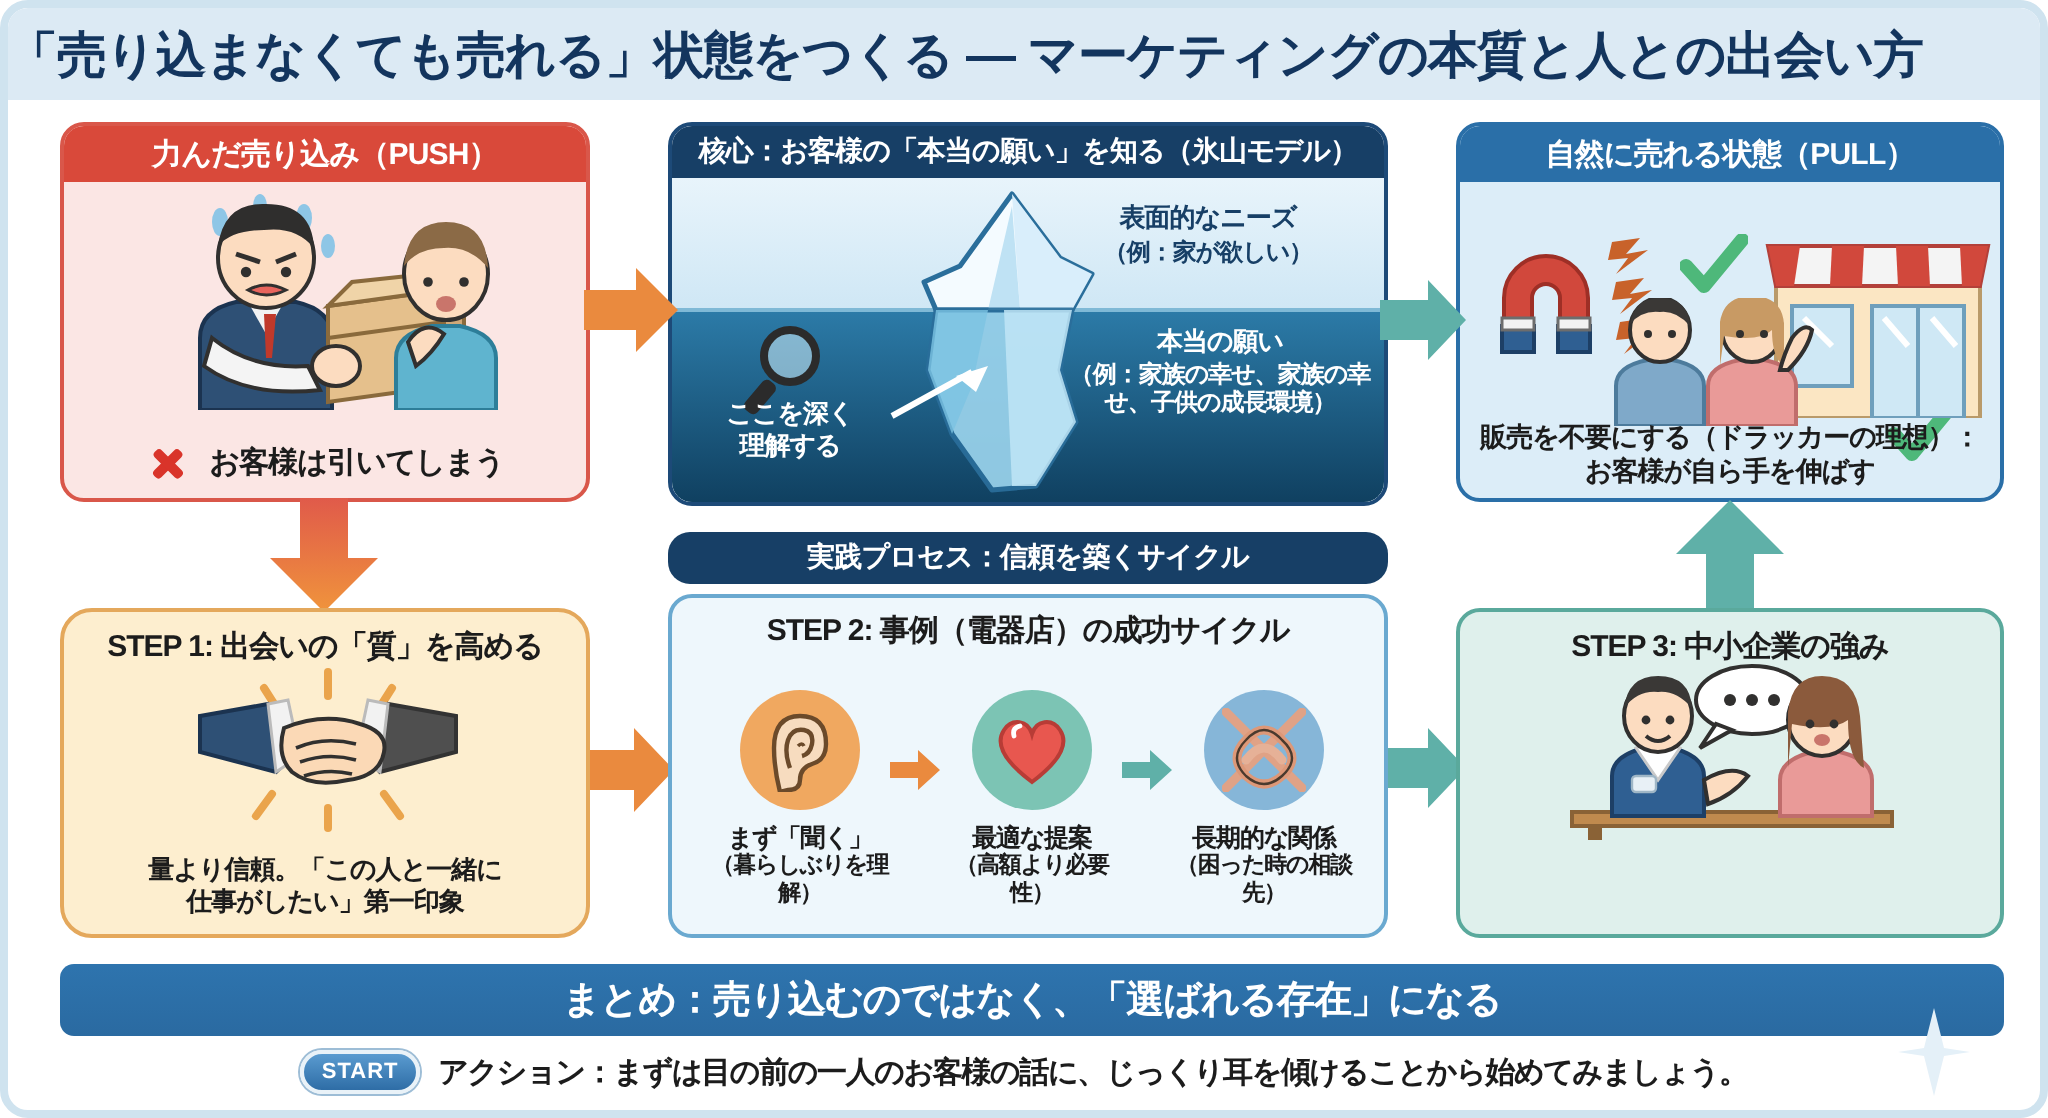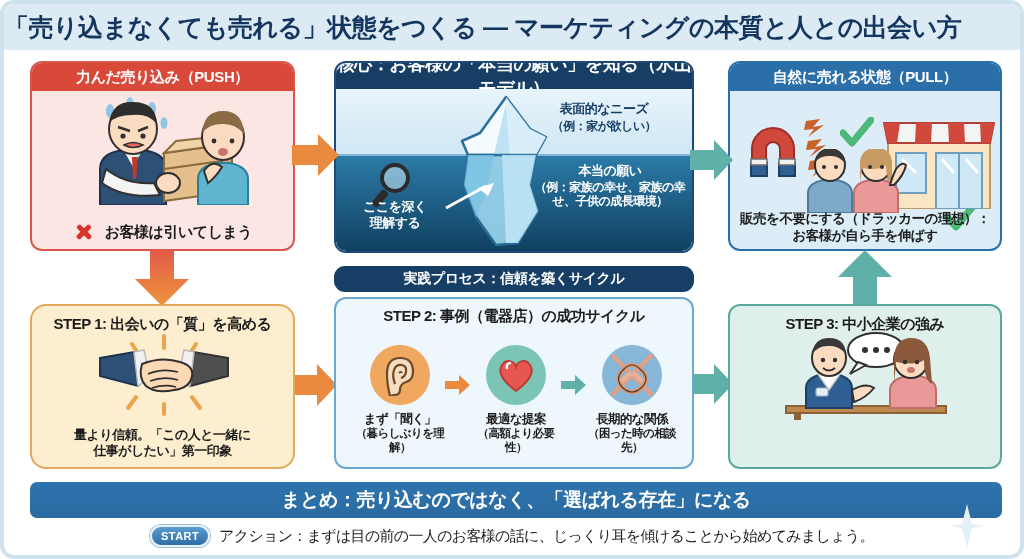--- a/index.html
+++ b/index.html
@@ -53,21 +53,21 @@
   .xmark::before, .xmark::after {
     content: ""; position: absolute; left: 50%; top: 10%;
     width: 5px; height: 80%; background: #d9342a; border-radius: 2px;
   }
   .xmark::before { transform: translateX(-50%) rotate(45deg); }
   .xmark::after  { transform: translateX(-50%) rotate(-45deg); }
 
   
   #ice-panel { left: 330px; top: 57px; width: 360px; height: 192px;
     border: 2px solid #1d4a78; }
-  #ice-panel .panel-header { height: 26px; background: #173f66; font-size: 18px; }
+  #ice-panel .panel-header { height: 26px; background: #173f66; font-size: 14px; }
   #ice-body { height: 164px; position: relative; background: #e9f4fb; }
   #ice-sky { position: absolute; left:0; top:0; width:100%; height: 66px;
     background: linear-gradient(180deg,#e8f4fb 0%, #cfe7f5 100%); }
   #ice-water { position: absolute; left:0; top:66px; width:100%; height:98px;
     background: linear-gradient(180deg,#2c7ba8 0%, #0f3f5f 100%); }
   #waterline { position:absolute; left:0; top:65px; width:100%; height:2px; background:#7fb9d6; }
   .ice-label { position: absolute; font-weight: bold; line-height:1.2; letter-spacing:-0.5px; }
   #ice-surface-label { right: 8px; top: 12px; width: 160px; text-align:center;
     color:#173f66; font-size: 13px; }
   #ice-surface-label .sub { font-size: 12px; display:block; margin-top:2px; }
@@ -138,21 +138,21 @@
   #sparkle { position:absolute; left: 945px; top: 500px; width: 36px; height: 44px; }
   #action-row { position:absolute; left: 0; top: 521px; width: 100%;
     display:flex; align-items:center; justify-content:center; gap: 9px; }
   #start-badge {
     width: 60px; height: 22px; border-radius: 11px;
     background: linear-gradient(180deg,#5a9bd0 0%, #2e6da6 100%);
     border: 2px solid #e9f2f8; box-shadow: 0 0 0 1px #9dbdd6;
     color: #fff; font-size: 11px; font-weight: bold;
     display:flex; align-items:center; justify-content:center; letter-spacing: 0.5px;
   }
-  #action-text { font-size: 15px; font-weight: normal; color:#1c1c1c; letter-spacing:-0.7px; }
+  #action-text { font-size: 15px; font-weight: bold; color:#1c1c1c; letter-spacing:-0.7px; }
 
   
   .fig { position:absolute; }
 </style>
 </head>
 <body>
 
 <div id="stage">
 
   <div id="title-band">

